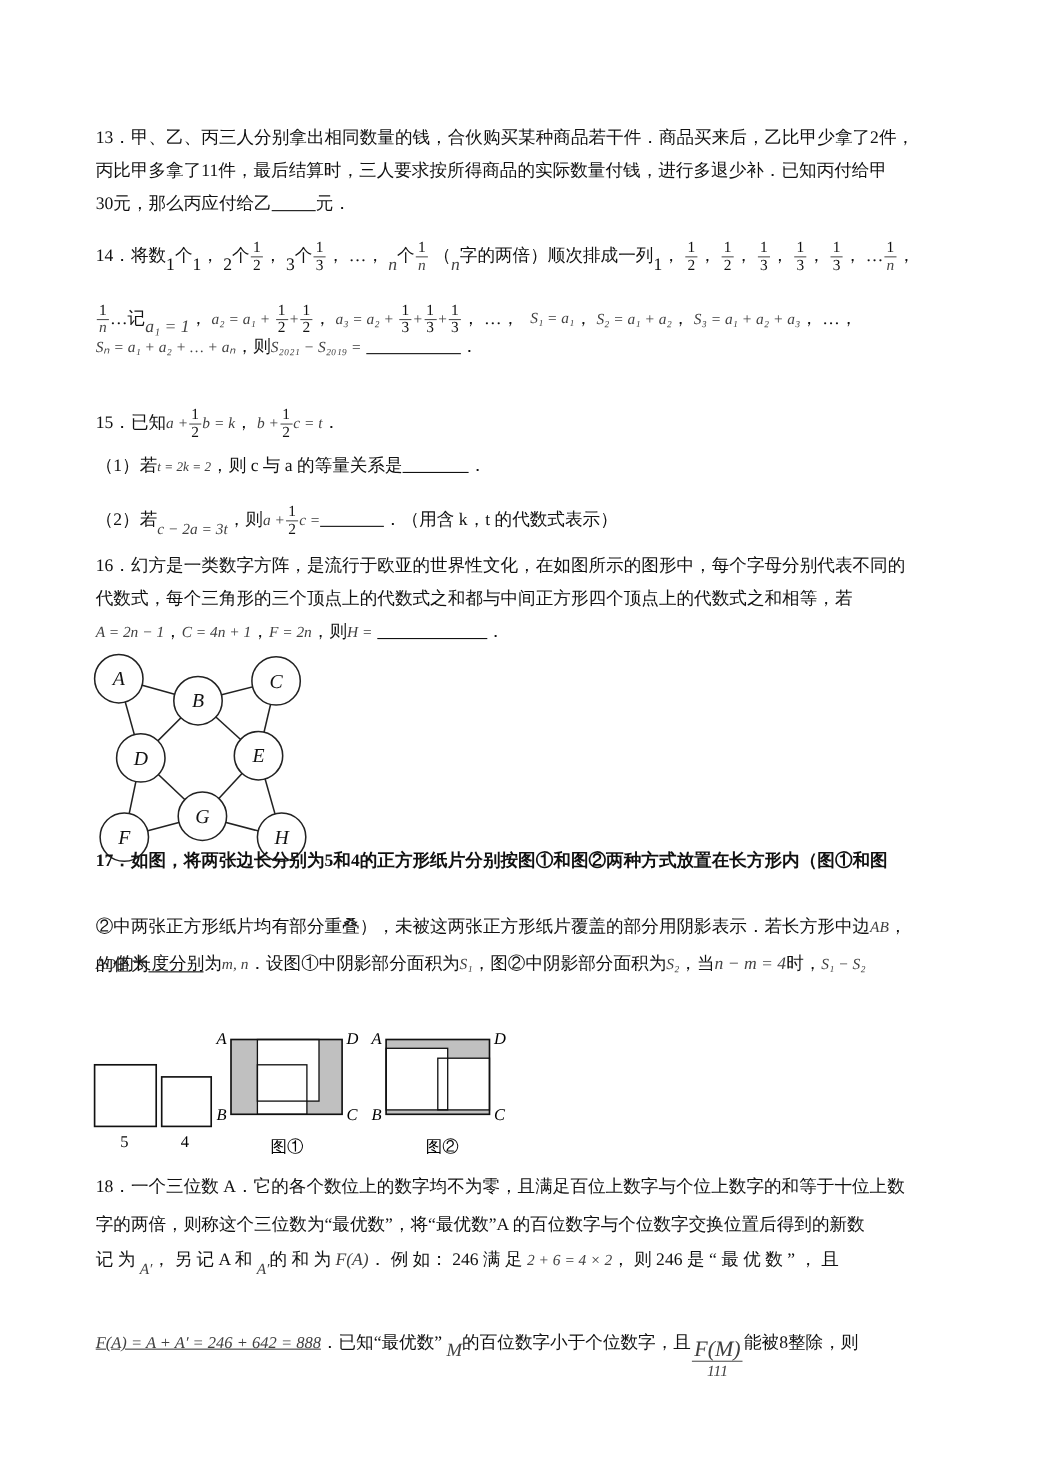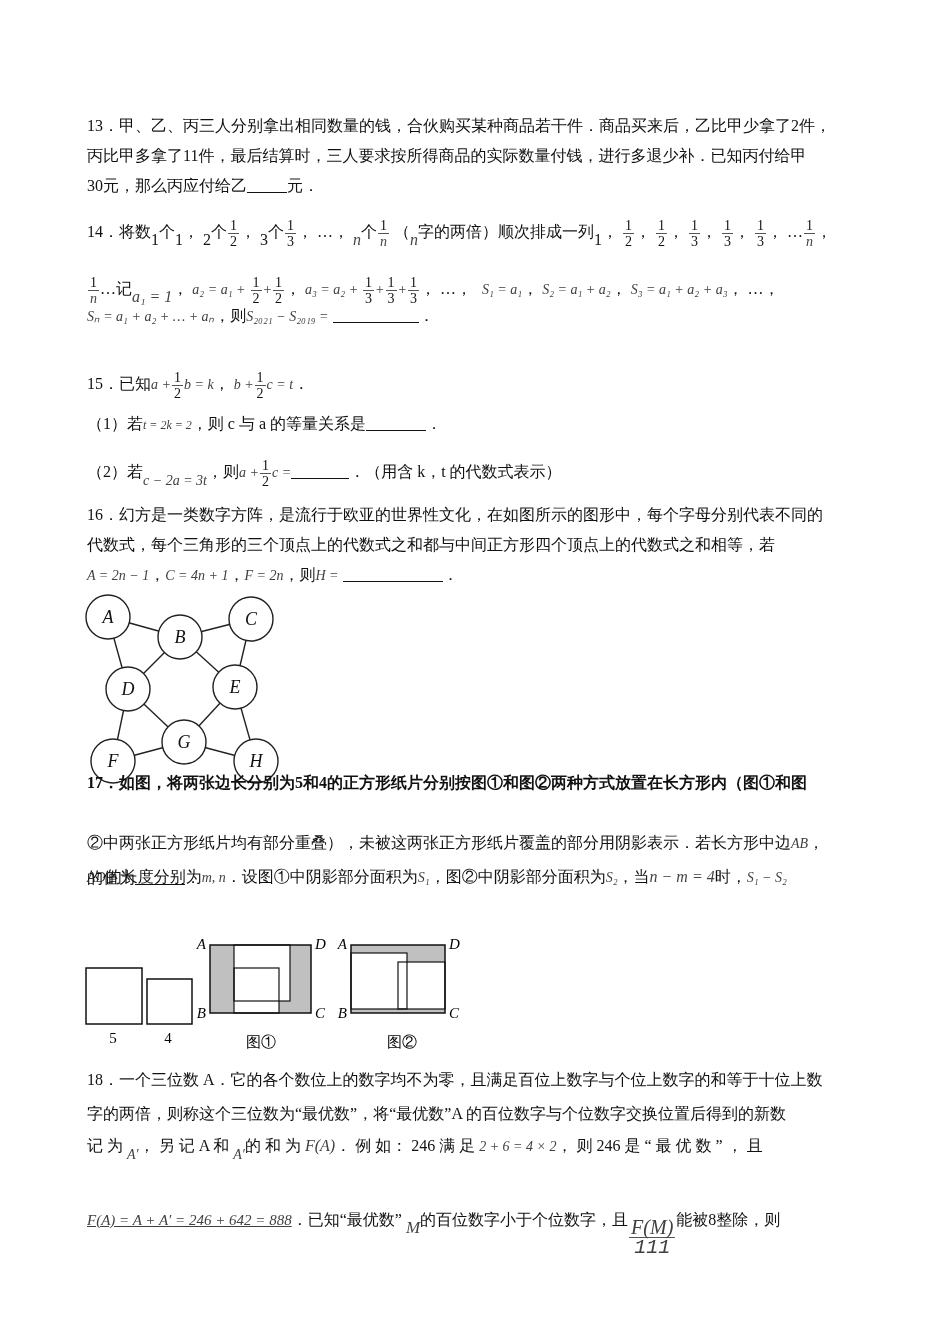--- a/index.html
+++ b/index.html
@@ -155,14 +155,14 @@
 <div class="ln" style="top:1104px;">字的两倍，则称这个三位数为“最优数”，将“最优数”A 的百位数字与个位数字交换位置后得到的新数</div>
 <div class="ln" style="top:1136px;">
   <span>记 为</span>
   <span class="mg low">A′</span><span>， 另 记 A 和</span>
   <span class="mg low">A′</span><span>的 和 为</span>
   <span class="mg" style="font-size:16px;">F(A)</span><span>． 例 如： 246 满 足</span>
   <span class="mg">2 + 6 = 4 × 2</span><span>， 则 246 是 “ 最 优 数 ” ， 且</span>
 </div>
 <div class="ln" style="top:1186px;">
   <span class="mg" style="font-size:15px;text-decoration:underline;">F(A) = A + A′ = 246 + 642 = 888</span><span>．已知“最优数”</span>
-  <span class="m low" style="font-size:17px;">M</span><span>的百位数字小于个位数字，且</span><span class="frac" style="font-size:15px;line-height:19px;"><span class="num mg" style="font-size:20px;margin-top:32px;">F(M)</span><span class="den mg" style="font-size:20px;font-family:Liberation Mono, monospace;">111</span></span><span>能被8整除，则</span>
+  <span class="m low" style="font-size:17px;">M</span><span>的百位数字小于个位数字，且</span><span class="frac" style="font-size:15px;line-height:19px;"><span class="num mg" style="font-size:20px;margin-top:32px;">F(M)</span><span class="den mg" style="font-size:14px;">111</span></span><span>能被8整除，则</span>
 </div>
 
 </body></html>

